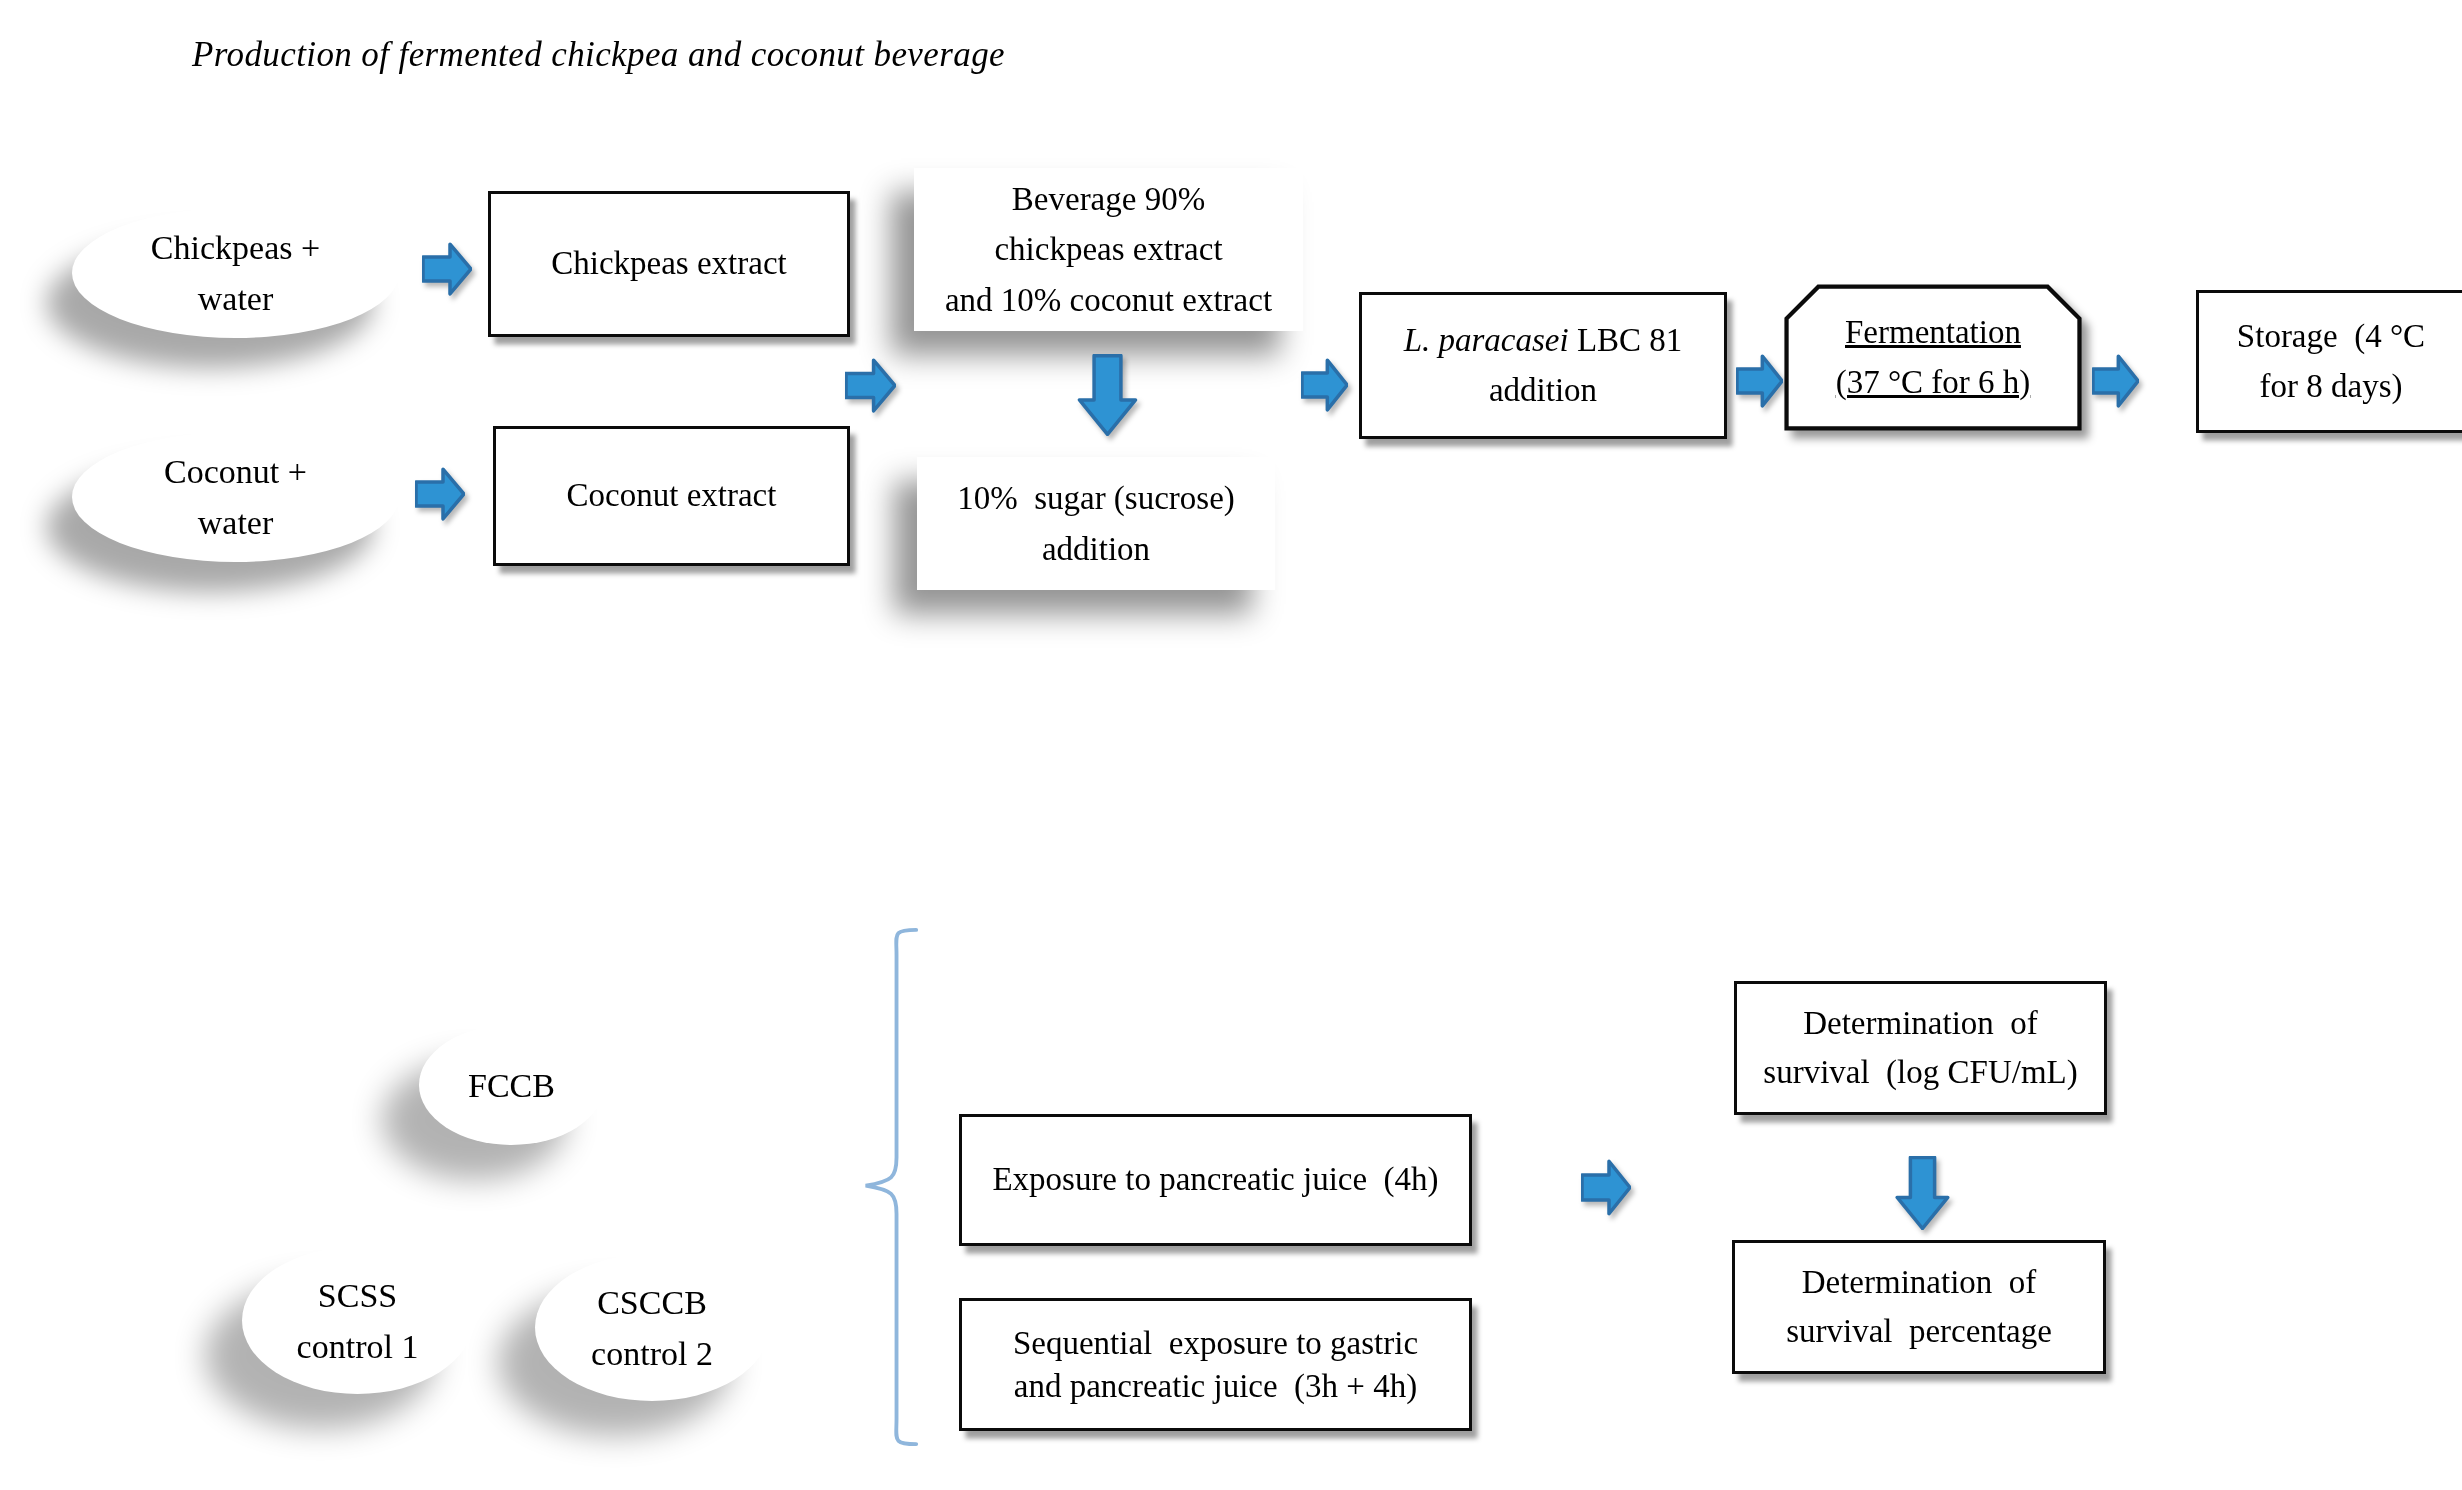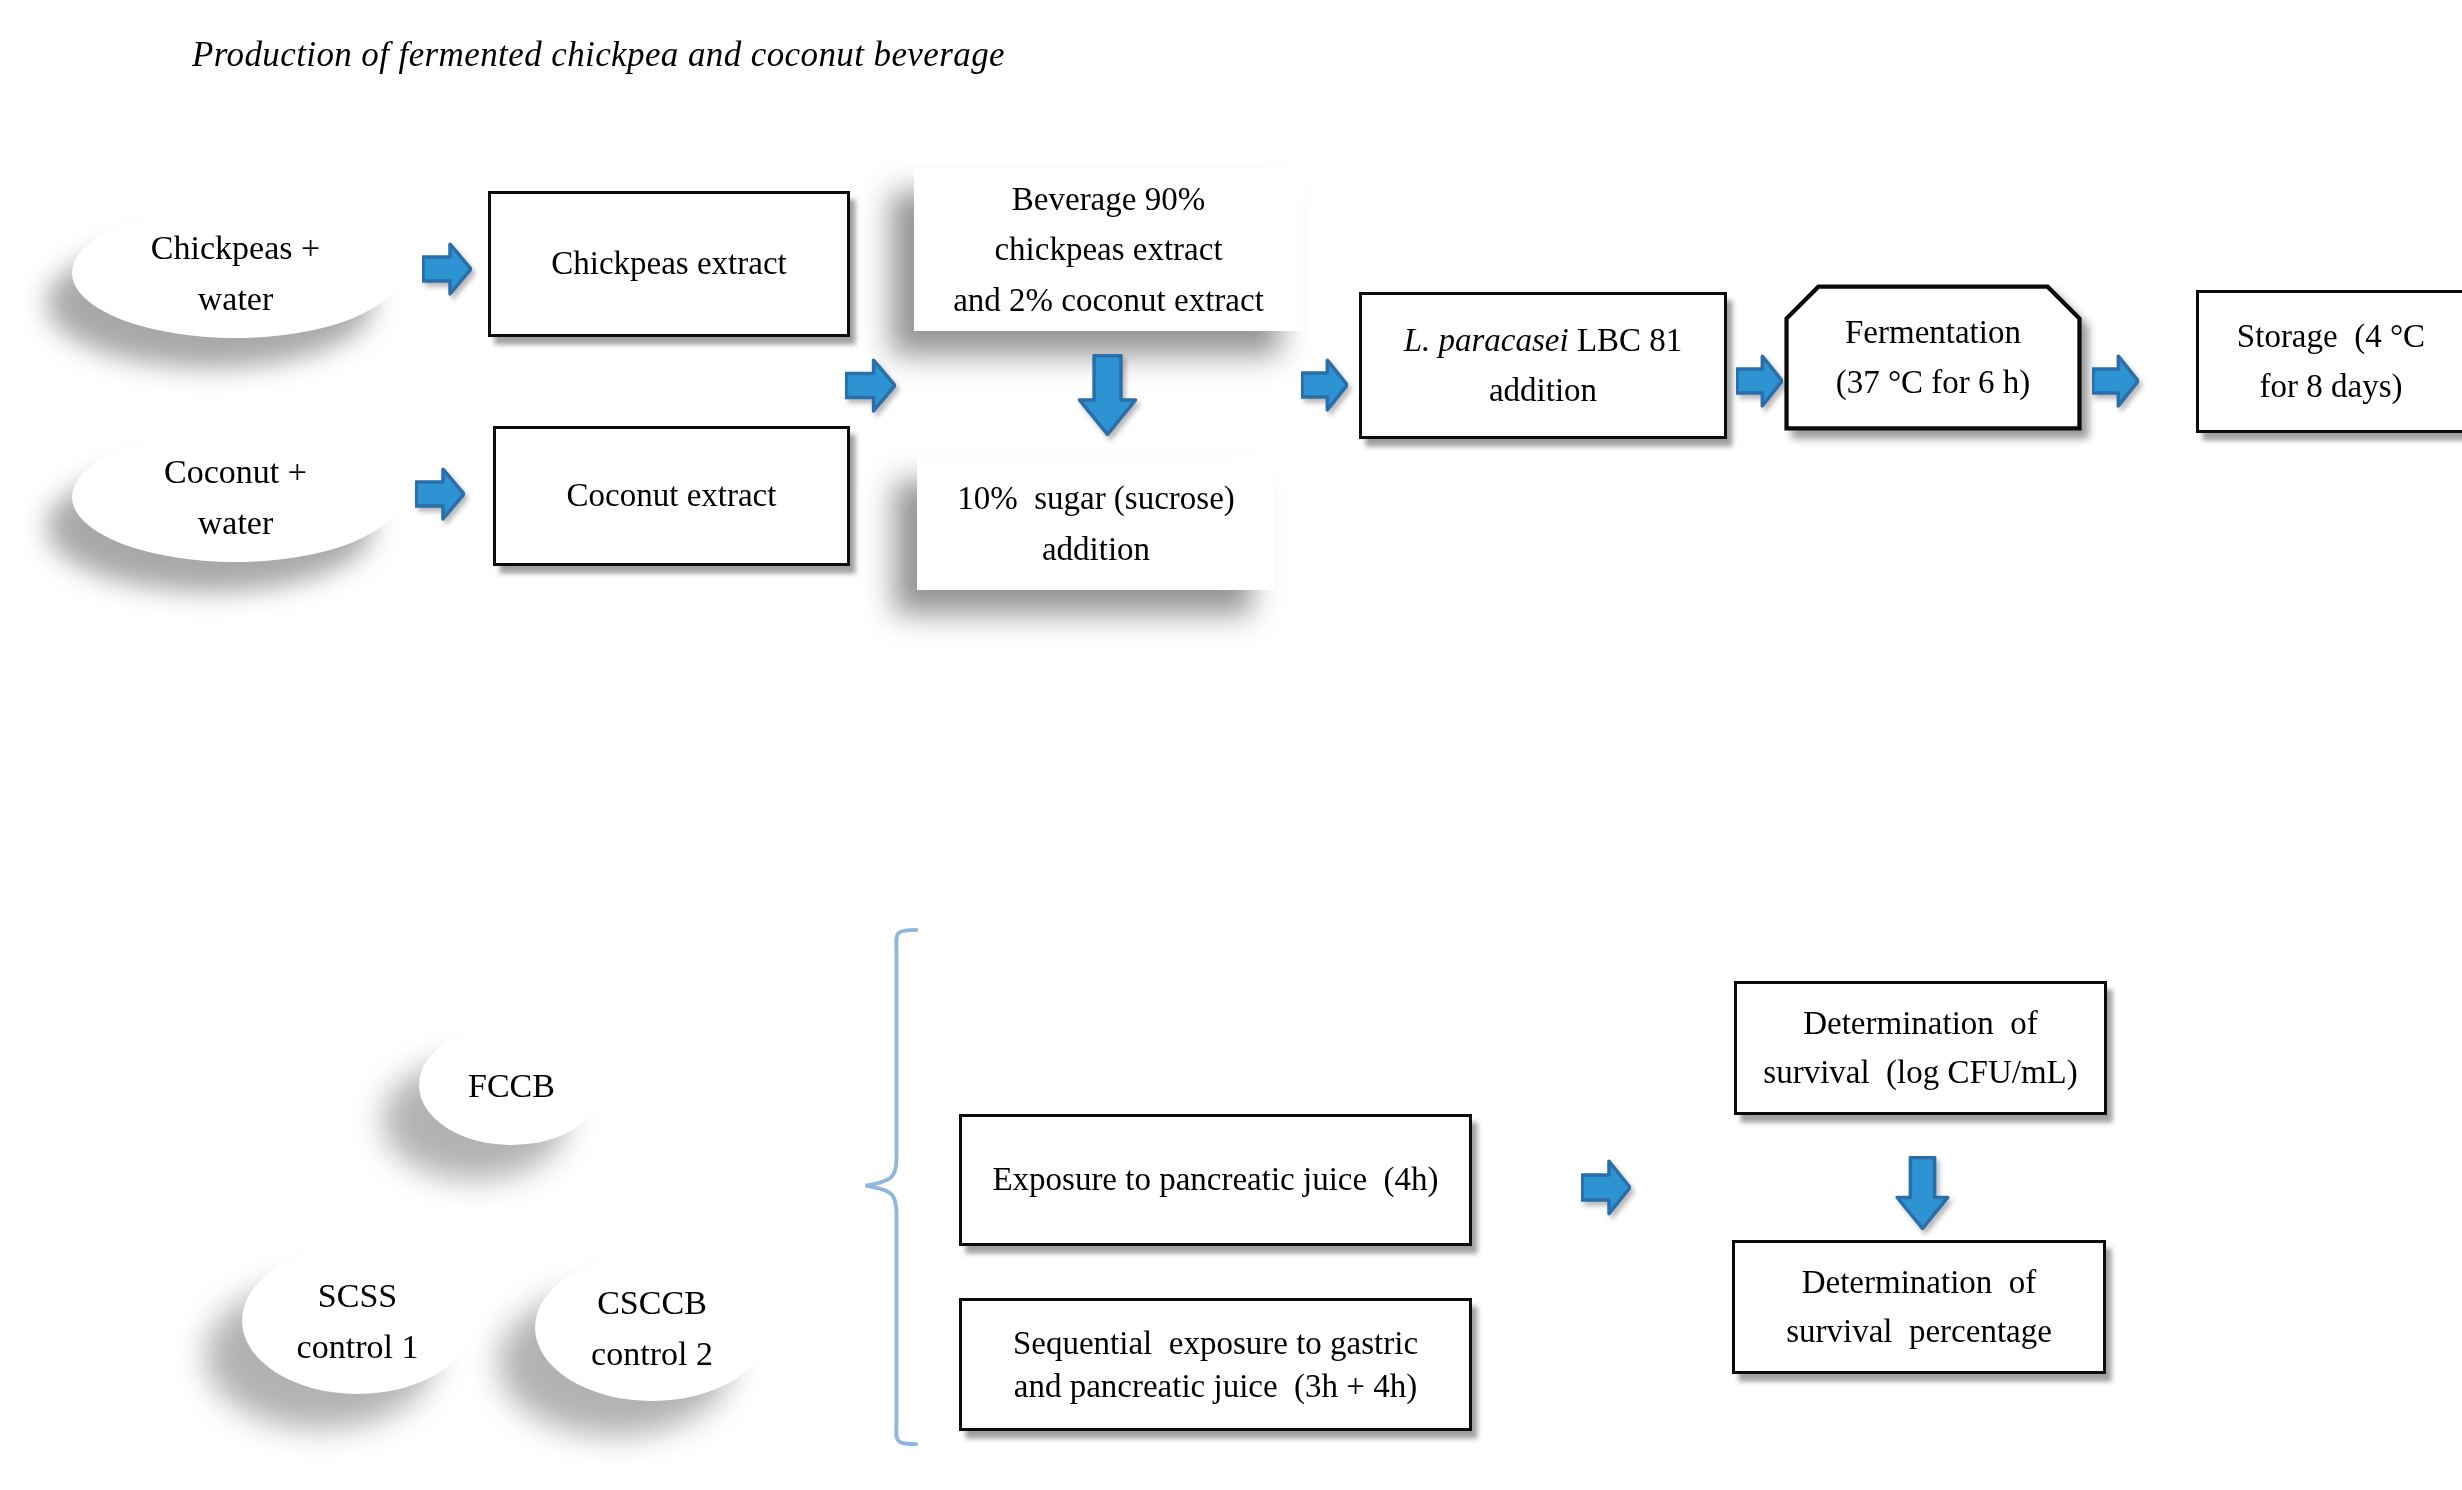--- a/index.html
+++ b/index.html
@@ -74,21 +74,21 @@
     <polygon points="2,28 56,28 56,4 98,50 56,96 56,72 2,72"></polygon>
   </svg>
 
   <div class="rbox" style="left:493px;top:426px;width:357px;height:140px;">
     <span>Coconut extract</span>
   </div>
 
   <div class="note" style="left:914px;top:168px;width:389px;height:163px;">
     <span>Beverage 90%
 chickpeas extract
-and 2% coconut extract</span>
+and 10% coconut extract</span>
   </div>
 
   <svg class="arrow" style="left:845px;top:358px;width:51px;height:55px;" viewBox="0 0 100 100" preserveAspectRatio="none">
     <polygon points="2,28 56,28 56,4 98,50 56,96 56,72 2,72"></polygon>
   </svg>
 
   <svg class="arrow" style="left:1077px;top:354px;width:61px;height:82px;" viewBox="0 0 100 100" preserveAspectRatio="none">
     <polygon points="28,2 72,2 72,56 96,56 50,98 4,56 28,56"></polygon>
   </svg>
 
@@ -108,21 +108,21 @@
     </span>
   </div>
 
   <svg class="arrow" style="left:1736px;top:354px;width:47px;height:54px;" viewBox="0 0 100 100" preserveAspectRatio="none">
     <polygon points="2,28 56,28 56,4 98,50 56,96 56,72 2,72"></polygon>
   </svg>
 
   <svg class="plaque" style="left:1783px;top:283px;width:300px;height:149px;" viewBox="0 0 424 210">
     <path d="M 50,5 L 374,5 L 419,50 L 419,205 L 5,205 L 5,50 Z"></path>
   </svg>
-  <div class="plaque-label" style="left:1783px;top:283px;width:300px;height:149px;">Fermentation
+  <div class="plaque-label" style="left:1783px;top:283px;width:300px;height:149px;text-decoration:underline;">Fermentation
 (37 °C for 6 h)</div>
 
   <svg class="arrow" style="left:2092px;top:354px;width:47px;height:54px;" viewBox="0 0 100 100" preserveAspectRatio="none">
     <polygon points="2,28 56,28 56,4 98,50 56,96 56,72 2,72"></polygon>
   </svg>
 
   <div class="rbox" style="left:2148px;top:290px;width:270px;height:143px;margin-left:48px;">
     <span>Storage  (4 °C
 for 8 days)</span>
   </div>

